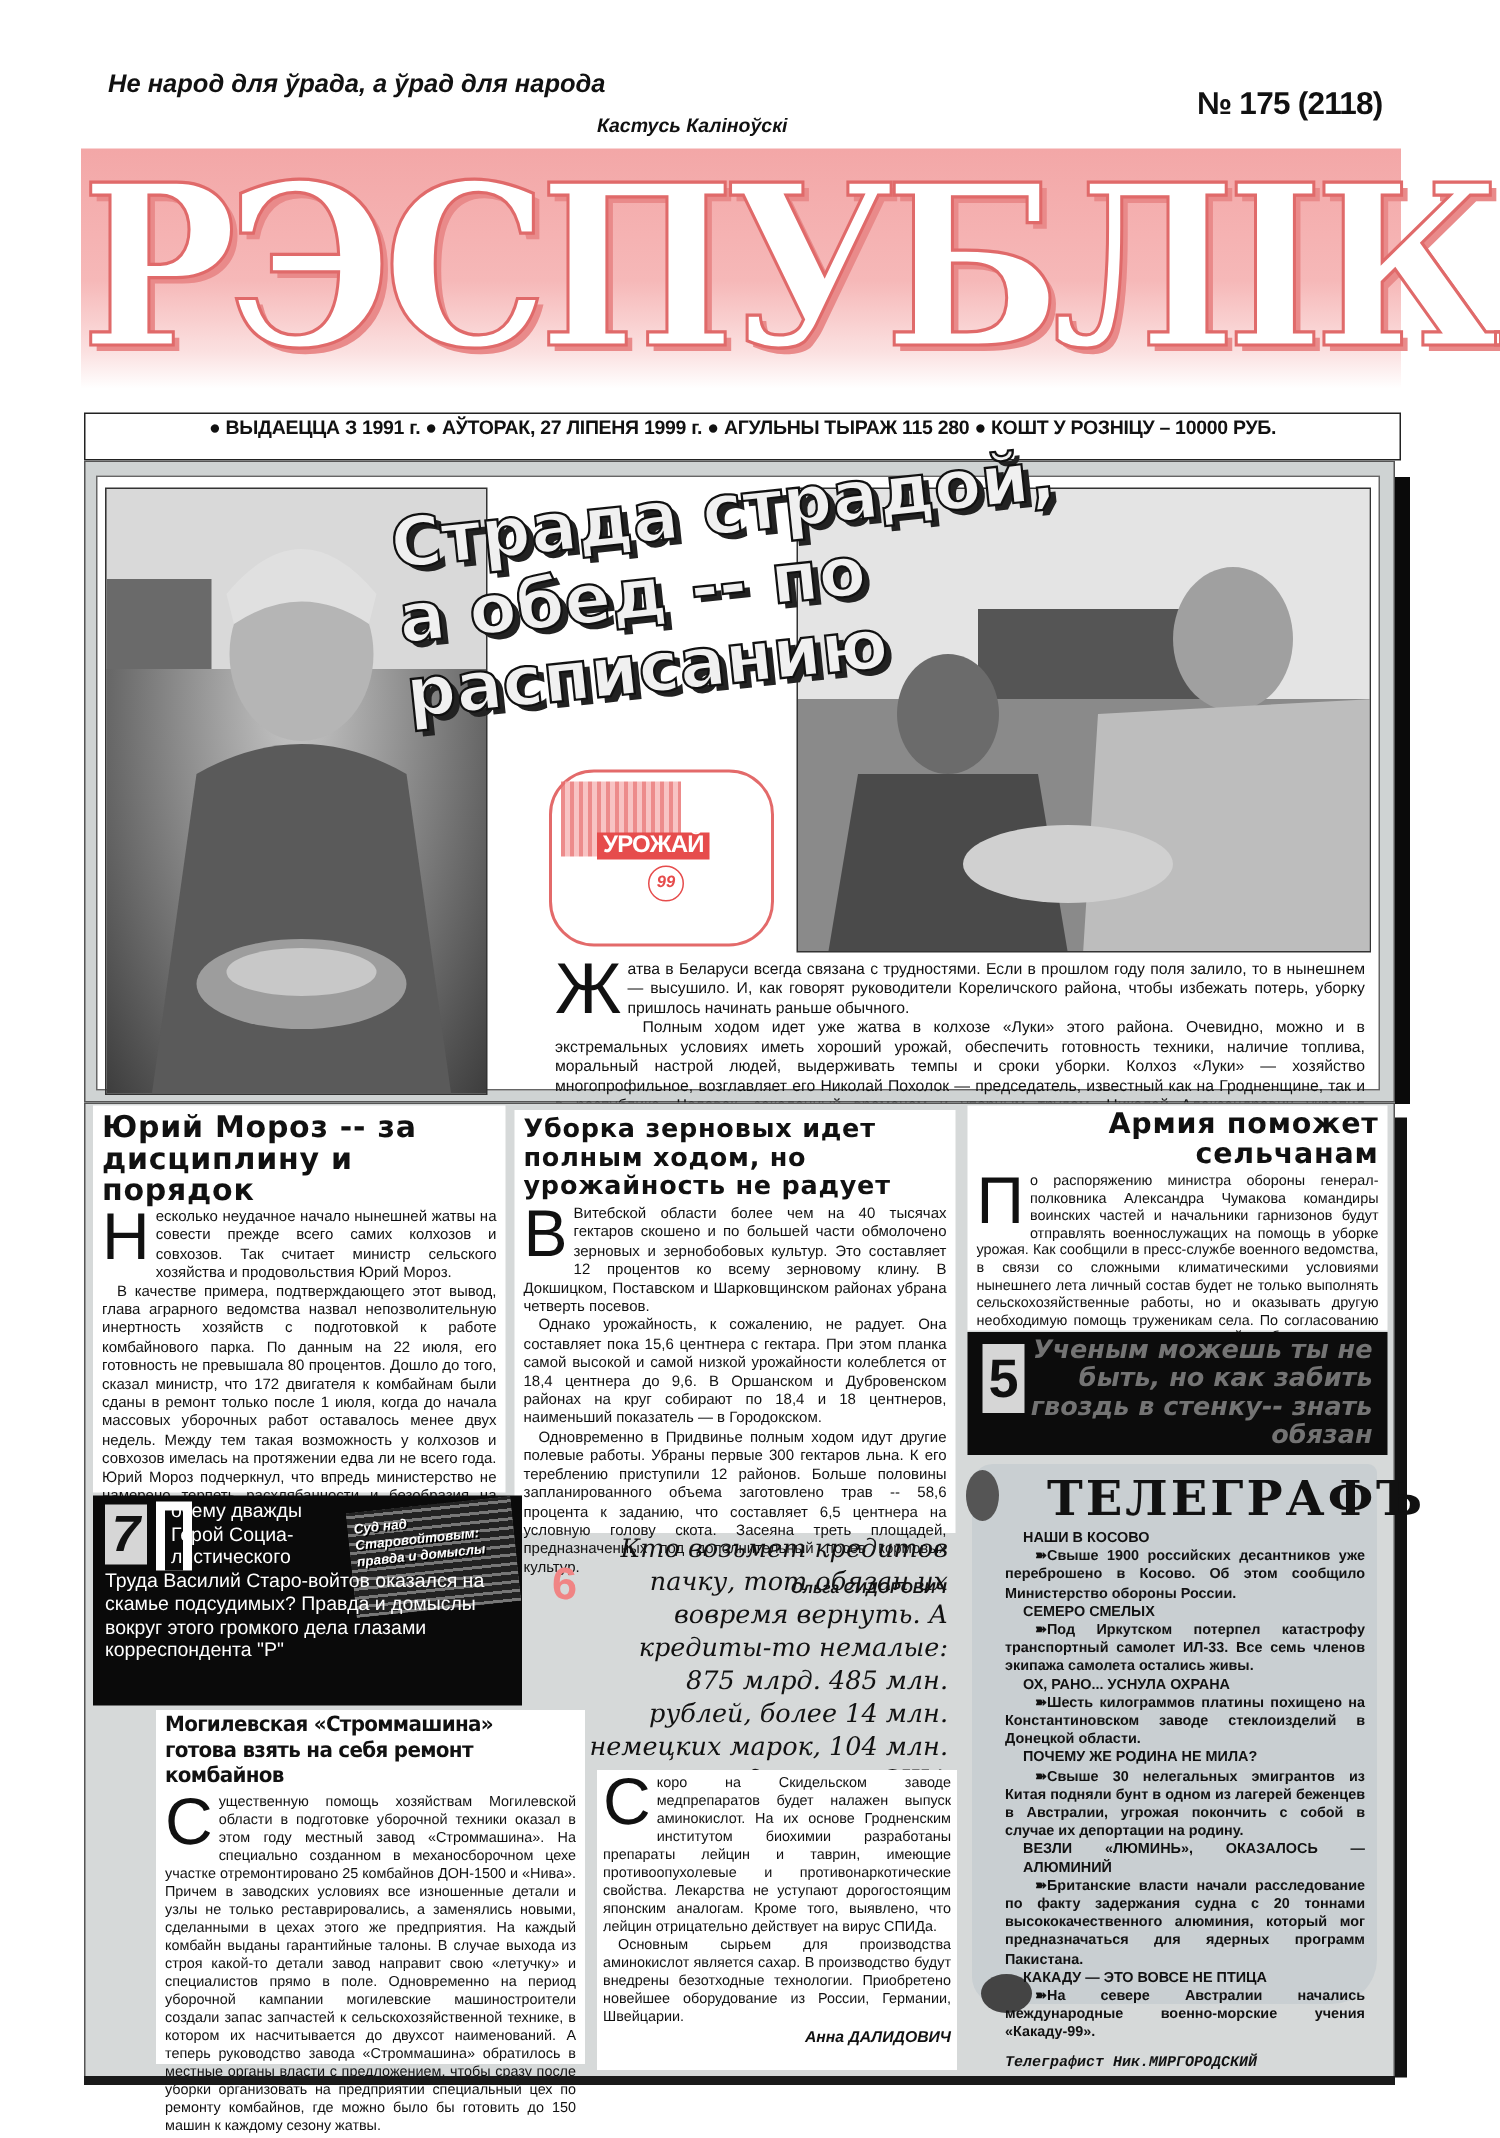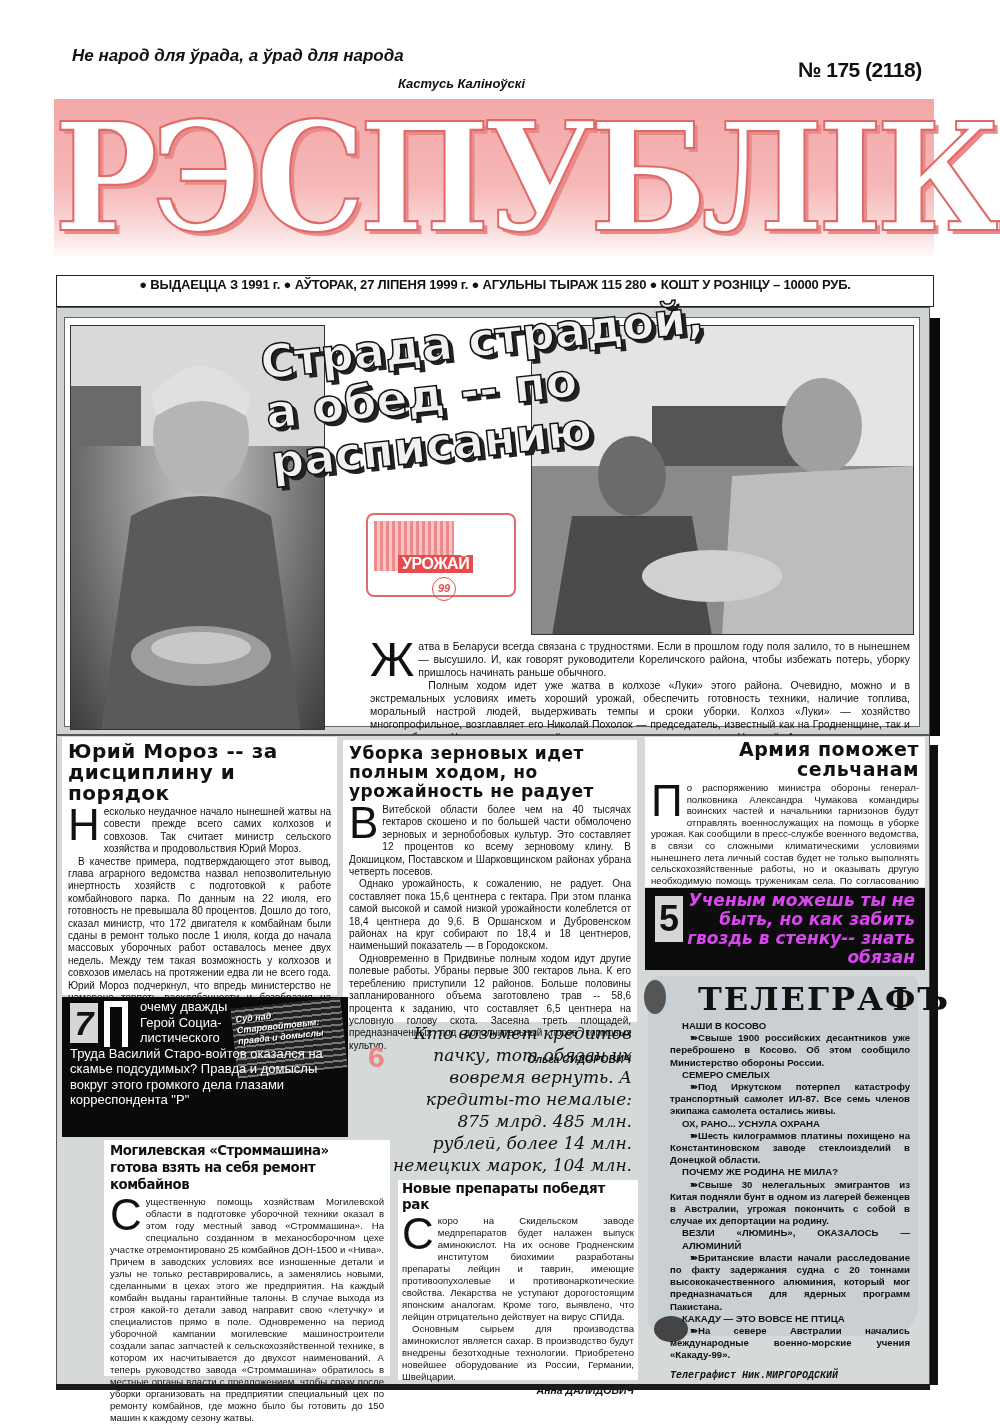--- a/index.html
+++ b/index.html
@@ -32,22 +32,22 @@
                 border: 1px solid #333; overflow: hidden; }
   .photo-right { left: 531px; top: 325px; width: 383px; height: 310px;
                  background: linear-gradient(135deg, #dcdcdc 0%, #9a9a9a 35%, #4a4a4a 70%, #7a7a7a 100%);
                  border: 1px solid #333; overflow: hidden; }
   .headline-main { left: 258px; top: 338px; width: 560px; font-family: "DejaVu Sans", sans-serif;
                    font-weight: bold; font-size: 46px; line-height: 50px; color: #f0f0f0;
                    -webkit-text-stroke: 1.5px #111; text-shadow: 4px 4px 0 #222;
                    transform: rotate(-6deg); transform-origin: left top; }
   .headline-main span { display: block; }
   .headline-main .l2 { padding-left: 0; }
-  .harvest-logo { left: 366px; top: 513px; width: 150px; height: 84px; border: 2px solid #e36a6a;
-                  border-radius: 8px; background: #fff; }
+  .harvest-logo { left: 366px; top: 513px; width: 150px; height: 118px; border: 2px solid #e36a6a;
+                  border-radius: 30px; background: #fff; }
   .harvest-logo .inner { position: absolute; left: 6px; top: 6px; width: 80px; height: 50px;
                          background: repeating-linear-gradient(90deg, #e86e6e 0 3px, #f6b4b4 3px 6px); opacity: 0.8; }
   .harvest-logo .word { position: absolute; left: 30px; top: 40px; font-weight: bold; font-size: 16px;
                         color: #fff; background: #e64c4c; padding: 0 4px; letter-spacing: -0.5px; }
   .harvest-logo .yr { position: absolute; left: 64px; top: 62px; width: 24px; height: 24px; border-radius: 50%;
                       border: 1.5px solid #e64c4c; color: #e64c4c; font-size: 11px; font-weight: bold; font-style: italic;
                       text-align: center; line-height: 21px; }
 
   .lead-text { left: 370px; top: 640px; width: 540px; font-size: 10.5px; line-height: 13px; text-align: justify; }
   .dropcap { float: left; font-size: 48px; line-height: 40px; font-weight: normal; margin: 0 4px 0 0; }
@@ -68,21 +68,21 @@
   .art-title { font-size: 20px; line-height: 20px; }
   .body-text { font-size: 10px; line-height: 12.4px; text-align: justify; }
   .body-text p { text-indent: 10px; }
   .body-text p.first { text-indent: 0; }
   .byline { text-align: right; font-weight: bold; font-style: italic; font-size: 10.5px; margin-top: 1px; }
 
   
   .teaser5 { left: 645px; top: 888px; width: 280px; height: 82px; background: #0c0c0c; }
   .teaser5 .num { position: absolute; left: 10px; top: 8px; width: 28px; height: 46px; background: #d6d6d6;
                   font-size: 36px; font-weight: bold; text-align: center; line-height: 46px; color: #111; }
-  .teaser5 .txt { position: absolute; right: 10px; top: 3px; width: 250px; color: #d946ef; text-align: right;
+  .teaser5 .txt { position: absolute; right: 10px; top: 3px; width: 250px; color: #737373; text-align: right;
                   font-weight: bold; font-style: italic; font-size: 17px; line-height: 19px; font-family: "DejaVu Sans", sans-serif; }
 
   
   .telegraph { left: 648px; top: 976px; width: 270px; height: 360px; background: #c9cfd2;
                border-radius: 14px 6px 30px 18px; }
   .tg-roll { position: absolute; left: -4px; top: 4px; width: 22px; height: 34px; background: #555; border-radius: 50%; }
   .tg-roll-b { position: absolute; left: 6px; bottom: -6px; width: 34px; height: 26px; border-radius: 50%;
                background: #444; }
   .tg-title { position: absolute; left: 50px; top: 4px; font-family: "DejaVu Serif", serif; font-weight: bold;
               font-size: 32px; letter-spacing: 2px; color: #111; }
@@ -217,21 +217,21 @@
   <div class="tg-roll"></div>
   <div class="tg-roll-b"></div>
   <div class="tg-title">ТЕЛЕГРАФЪ</div>
   <div class="tg-body">
     <div>
       <div class="tg-head">НАШИ В КОСОВО</div>
       <div class="tg-item"><span class="tg-arrow">➽</span><span>Свыше 1900 российских десантников уже переброшено в Косово. Об этом сообщило Министерство обороны России.</span></div>
     </div>
     <div>
       <div class="tg-head">СЕМЕРО СМЕЛЫХ</div>
-      <div class="tg-item"><span class="tg-arrow">➽</span><span>Под Иркутском потерпел катастрофу транспортный самолет ИЛ-87. Все семь членов экипажа самолета остались живы.</span></div>
+      <div class="tg-item"><span class="tg-arrow">➽</span><span>Под Иркутском потерпел катастрофу транспортный самолет ИЛ-33. Все семь членов экипажа самолета остались живы.</span></div>
     </div>
     <div>
       <div class="tg-head">ОХ, РАНО... УСНУЛА ОХРАНА</div>
       <div class="tg-item"><span class="tg-arrow">➽</span><span>Шесть килограммов платины похищено на Константиновском заводе стеклоизделий в Донецкой области.</span></div>
     </div>
     <div>
       <div class="tg-head">ПОЧЕМУ ЖЕ РОДИНА НЕ МИЛА?</div>
       <div class="tg-item"><span class="tg-arrow">➽</span><span>Свыше 30 нелегальных эмигрантов из Китая подняли бунт в одном из лагерей беженцев в Австралии, угрожая покончить с собой в случае их депортации на родину.</span></div>
     </div>
     <div>
@@ -246,39 +246,38 @@
   </div>
 </div>
 
 <div class="abs teaser7">
   <div class="num">7</div>
   <div class="cap"></div>
   <div class="sticker">
     <span>Суд над Старовойтовым: правда и домыслы</span>
   </div>
   <div class="txt">
-    <span class="ind" style="width:170px;padding-left:70px;">очему дважды Герой Социа-листического</span>
+    <span class="ind" style="width:170px;padding-left:44px;">очему дважды Герой Социа-листического</span>
     <span>Труда Василий Старо-войтов оказался на скамье подсудимых? Правда и домыслы вокруг этого громкого дела глазами корреспондента "Р"</span>
   </div>
 </div>
 
 <div class="abs col col-mog" style="padding:2px 6px 0 6px;">
   <div class="mog-title">Могилевская «Строммашина» готова взять на себя ремонт комбайнов</div>
   <div class="body-text" style="margin-top:3px;font-size:9.6px;line-height:12px;">
     <span class="dropcap sm">С</span>
     <p class="first">ущественную помощь хозяйствам Могилевской области в подготовке уборочной техники оказал в этом году местный завод «Строммашина». На специально созданном в механосборочном цехе участке отремонтировано 25 комбайнов ДОН-1500 и «Нива». Причем в заводских условиях все изношенные детали и узлы не только реставрировались, а заменялись новыми, сделанными в цехах этого же предприятия. На каждый комбайн выданы гарантийные талоны. В случае выхода из строя какой-то детали завод направит свою «летучку» и специалистов прямо в поле. Одновременно на период уборочной кампании могилевские машиностроители создали запас запчастей к сельскохозяйственной технике, в котором их насчитывается до двухсот наименований. А теперь руководство завода «Строммашина» обратилось в местные органы власти с предложением, чтобы сразу после уборки организовать на предприятии специальный цех по ремонту комбайнов, где можно было бы готовить до 150 машин к каждому сезону жатвы.</p>
   </div>
 
 </div>
 
 <div class="abs teaser6">6</div>
 <div class="abs poem">Кто возьмет кредитов пачку, тот обязан их вовремя вернуть. А кредиты-то немалые: 875 млрд. 485 млн. рублей, более 14 млн. немецких марок, 104 млн. долларов США</div>
 
 <div class="abs col col-rak" style="padding:0 4px 0 4px;">
-  <div class="rak-title">Новые препараты победят рак</div>
   <div class="body-text" style="margin-top:3px;font-size:9.6px;line-height:12px;">
     <span class="dropcap sm">С</span>
     <p class="first">коро на Скидельском заводе медпрепаратов будет налажен выпуск аминокислот. На их основе Гродненским институтом биохимии разработаны препараты лейцин и таврин, имеющие противоопухолевые и противонаркотические свойства. Лекарства не уступают дорогостоящим японским аналогам. Кроме того, выявлено, что лейцин отрицательно действует на вирус СПИДа.</p>
     <p>Основным сырьем для производства аминокислот является сахар. В производство будут внедрены безотходные технологии. Приобретено новейшее оборудование из России, Германии, Швейцарии.</p>
   </div>
   <div class="byline">Анна ДАЛИДОВИЧ</div>
 </div>
 
 <div class="abs footer-strip"></div>
 

